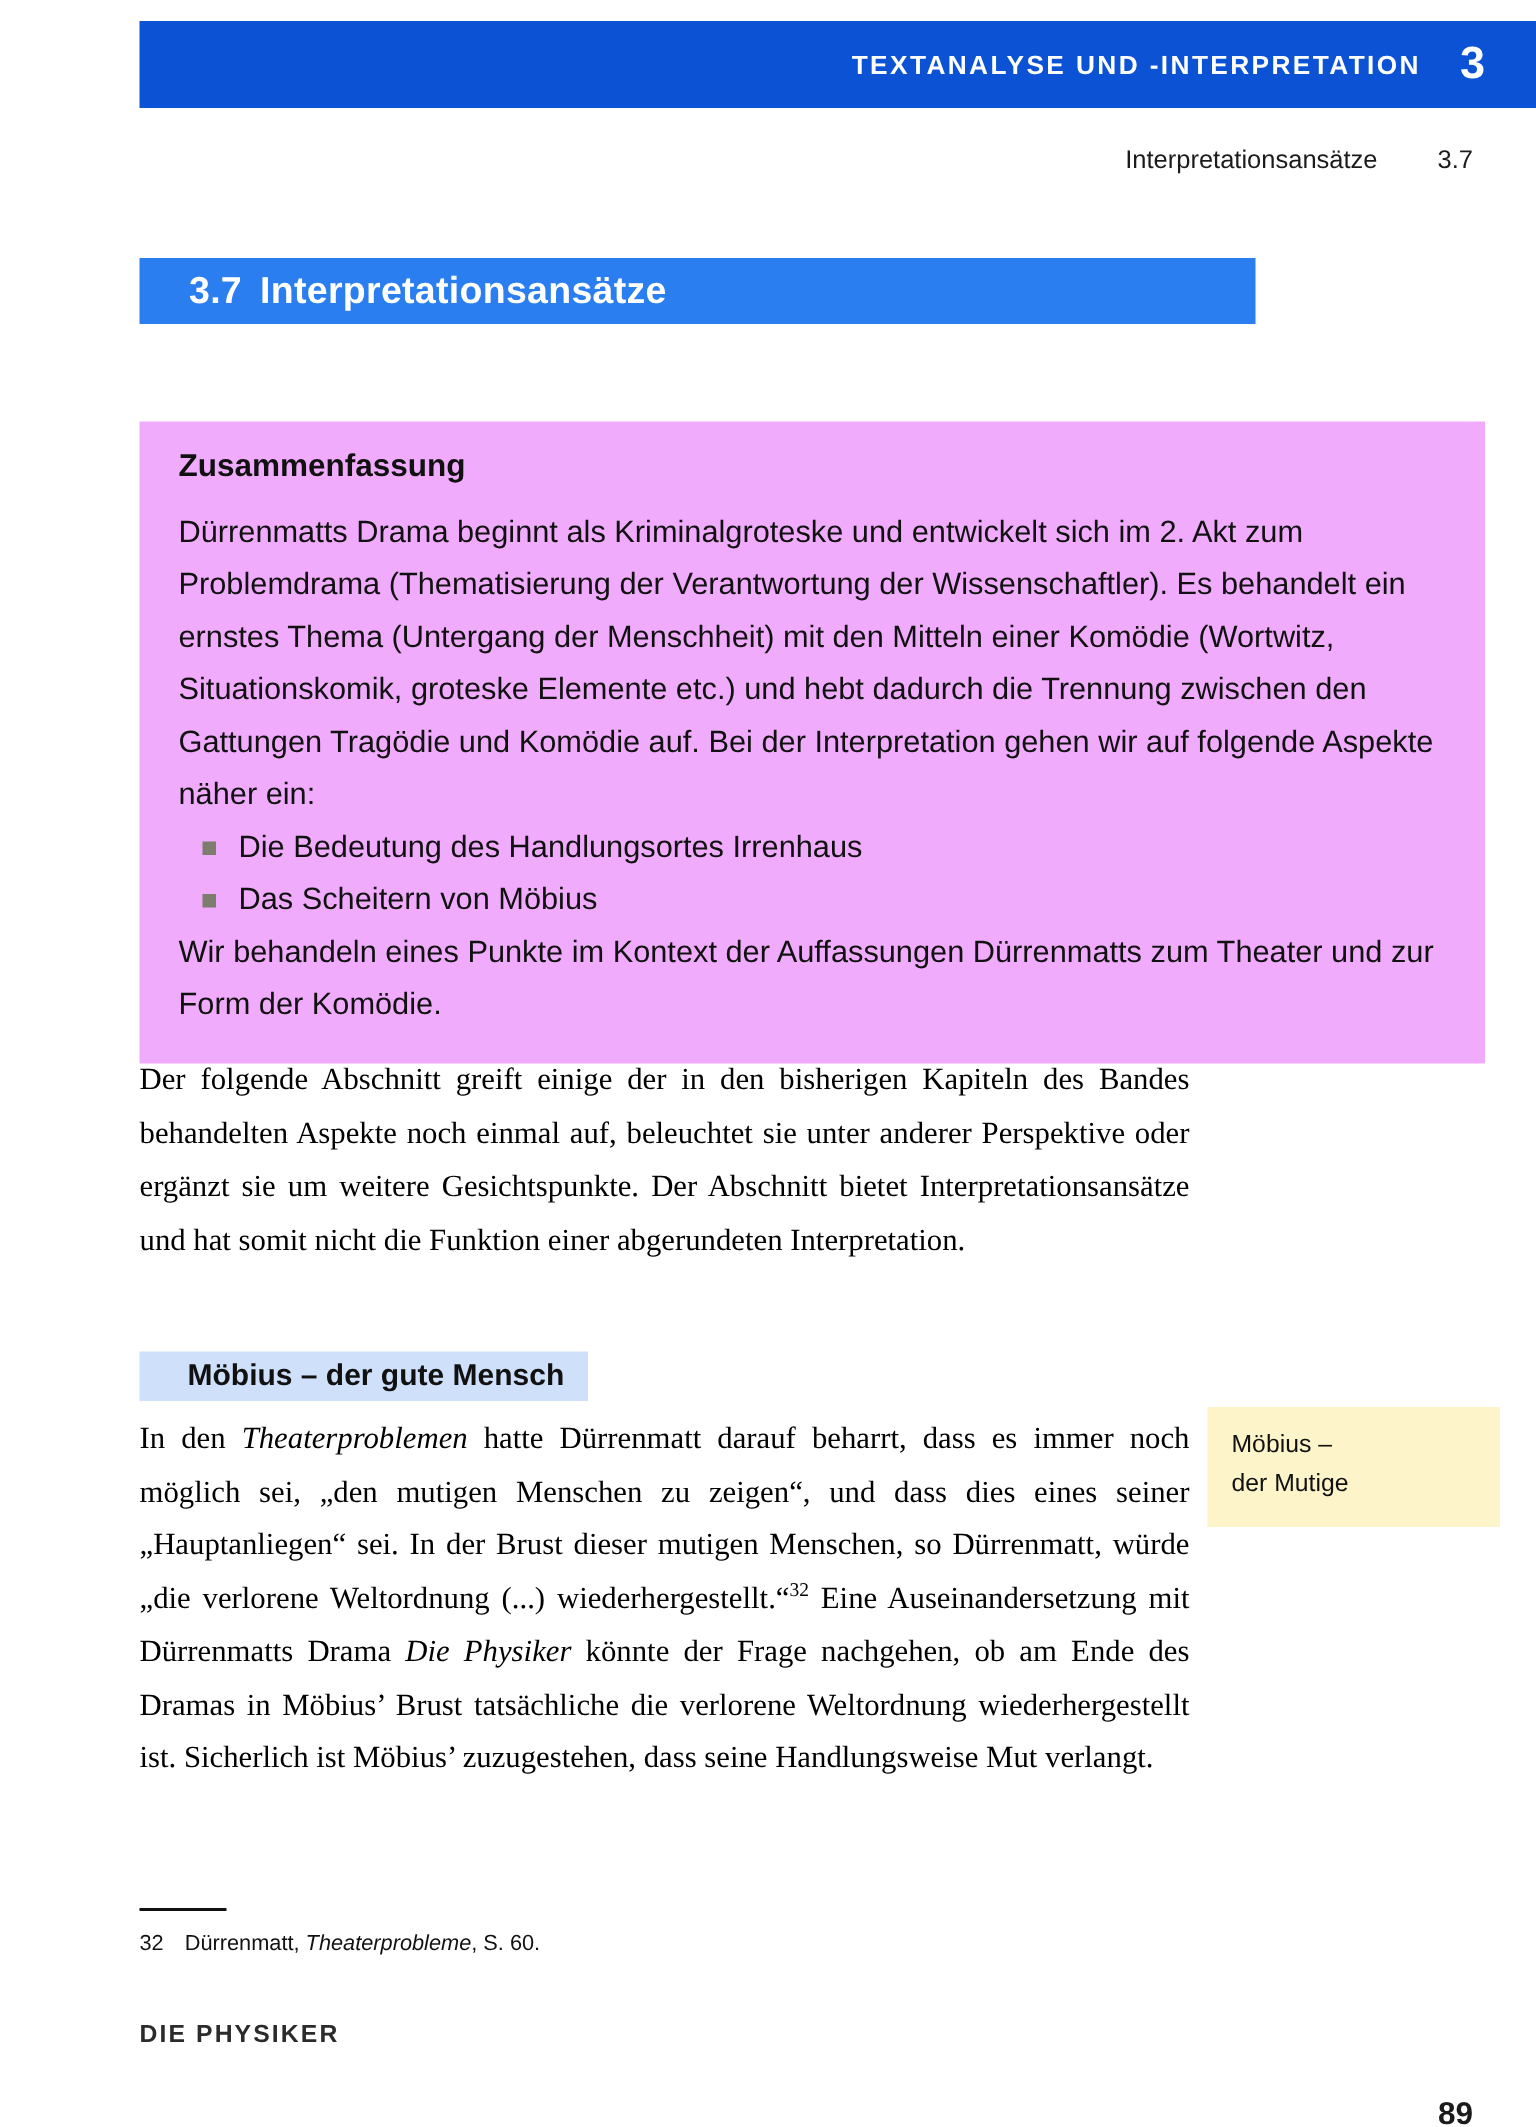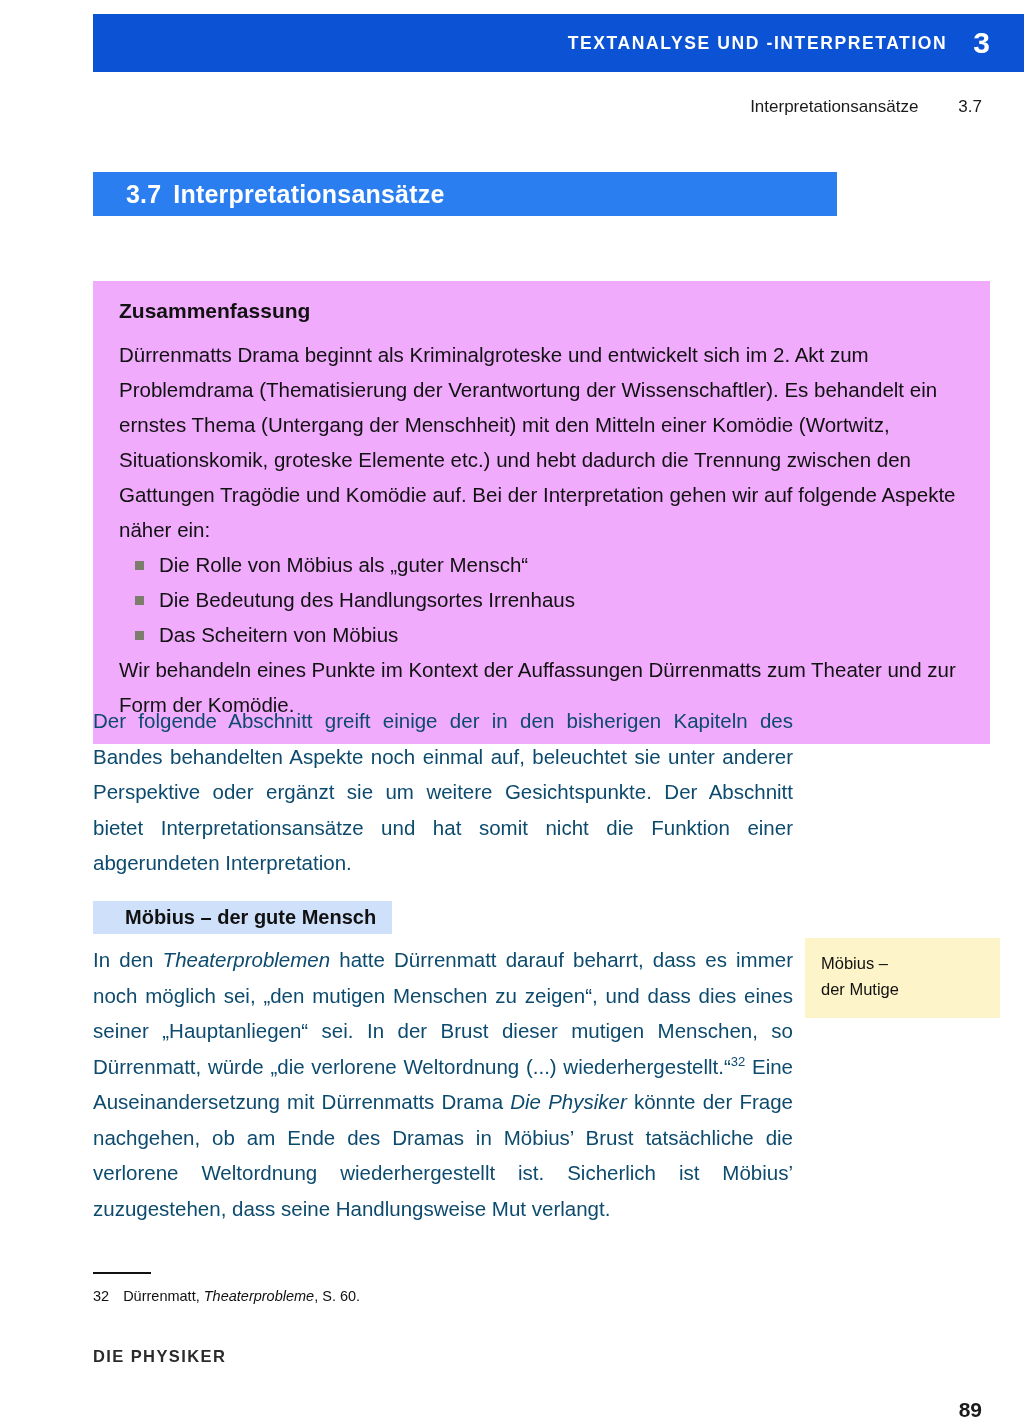--- a/index.html
+++ b/index.html
@@ -134,23 +134,24 @@
   
   .body-col {
     position: absolute;
     left: 93px;
     width: 700px;
   }
   .body-para {
     font-size: 20.5px;
     line-height: 35.5px;
     margin: 0;
-    color: #0c4a6e;
+    color: #000000;
     text-align: justify;
     text-justify: inter-word;
+    font-family: Liberation Serif, serif;
   }
   .p1 { top: 703px; }
 
   
   .sub-chip {
     position: absolute;
     left: 93px;
     top: 901px;
     background: #cfe0fb;
     padding: 5px 16px 5px 32px;
@@ -241,21 +242,20 @@
 <div class="section-band">
   <span class="band-text">
     <span class="band-num">3.7</span><span>Interpretationsansätze</span>
   </span>
 </div>
 
 <div class="summary-box">
   <div class="summary-title">Zusammenfassung</div>
   <p class="summary-para">Dürrenmatts Drama beginnt als Kriminalgroteske und entwickelt sich im 2. Akt zum Problemdrama (Thematisierung der Verantwortung der Wissenschaftler). Es behandelt ein ernstes Thema (Untergang der Menschheit) mit den Mitteln einer Komödie (Wortwitz, Situationskomik, groteske Elemente etc.) und hebt dadurch die Trennung zwischen den Gattungen Tragödie und Komödie auf. Bei der Interpretation gehen wir auf folgende Aspekte näher ein:</p>
   <ul class="summary-list">
-    <li><span class="bullet"></span><span>Die Rolle von Möbius als „guter Mensch“</span></li>
     <li><span class="bullet"></span><span>Die Bedeutung des Handlungsortes Irrenhaus</span></li>
     <li><span class="bullet"></span><span>Das Scheitern von Möbius</span></li>
   </ul>
   <p class="summary-para">Wir behandeln eines Punkte im Kontext der Auffassungen Dürrenmatts zum Theater und zur Form der Komödie.</p>
 </div>
 
 <div class="body-col p1">
   <p class="body-para">Der folgende Abschnitt greift einige der in den bisherigen Kapiteln des Bandes behandelten Aspekte noch einmal auf, beleuchtet sie unter anderer Perspektive oder ergänzt sie um weitere Gesichtspunkte. Der Abschnitt bietet Interpretationsansätze und hat somit nicht die Funktion einer abgerundeten Interpretation.</p>
 </div>
 

